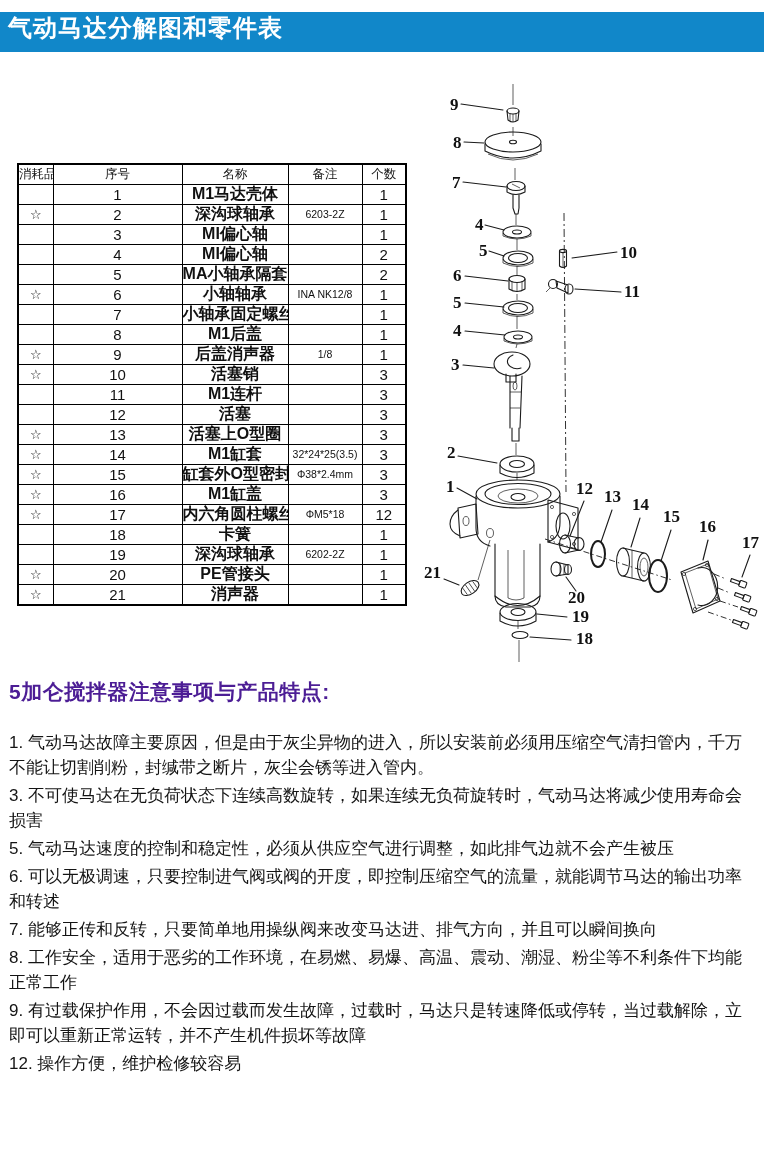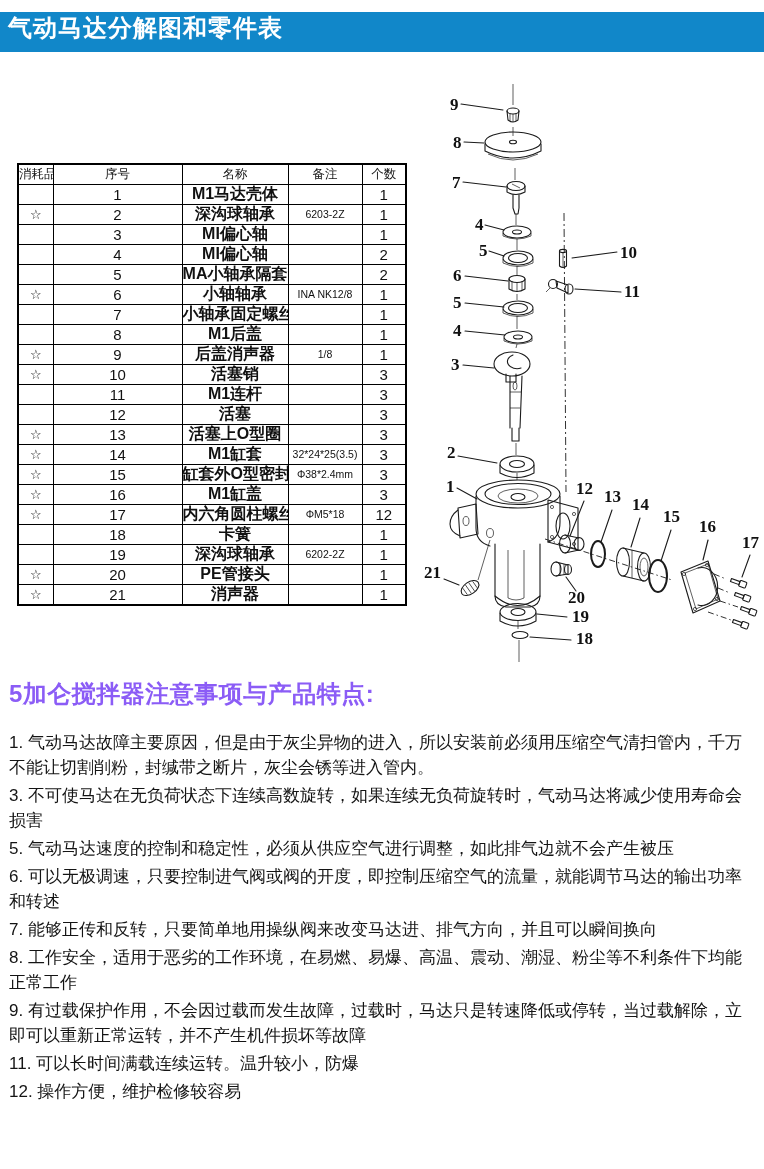--- a/index.html
+++ b/index.html
@@ -29,22 +29,22 @@
   td.c3{font-size:10.5px;margin-top:28px;}
   td.c4{font-size:15px;}
   .diagram{position:absolute;left:420px;top:80px;}
   .diagram .ln{stroke:#1b1b1b;stroke-width:1.1;fill:none;stroke-linecap:round;stroke-linejoin:round;}
   .diagram .thin{stroke:#1b1b1b;stroke-width:0.7;fill:none;}
   .diagram .thick{stroke:#1b1b1b;stroke-width:2;fill:none;}
   .diagram .cl{stroke:#1b1b1b;stroke-width:0.9;fill:none;stroke-dasharray:8 3 2 3;}
   .diagram .dsh{stroke:#1b1b1b;stroke-width:0.9;fill:none;stroke-dasharray:6 3 1.5 3;}
   .diagram .lbl{font-family:"Liberation Serif",serif;font-size:17px;font-weight:bold;fill:#111;}
   .section-heading{
-    position:absolute;left:9px;top:678px;margin:0;color:#8b5cf6;
-    font-size:24px;font-weight:bold;letter-spacing:0.5px;
+    position:absolute;left:9px;top:678px;margin:0;color:#4c1d95;
+    font-size:21px;font-weight:bold;letter-spacing:0.5px;
   }
   .notes{
     position:absolute;left:9px;top:730px;width:748px;
     font-size:17px;line-height:25px;color:#141414;
   }
   .note{margin:0 0 3px 0;}
 </style>
 </head>
 <body>
 
@@ -479,15 +479,14 @@
 <h2 class="section-heading">5加仑搅拌器注意事项与产品特点:</h2>
 
 <div class="notes">
     <div class="note">1. 气动马达故障主要原因，但是由于灰尘异物的进入，所以安装前必须用压缩空气清扫管内，千万不能让切割削粉，封缄带之断片，灰尘会锈等进入管内。</div>
     <div class="note">3. 不可使马达在无负荷状态下连续高数旋转，如果连续无负荷旋转时，气动马达将减少使用寿命会损害</div>
     <div class="note">5. 气动马达速度的控制和稳定性，必须从供应空气进行调整，如此排气边就不会产生被压</div>
     <div class="note">6. 可以无极调速，只要控制进气阀或阀的开度，即控制压缩空气的流量，就能调节马达的输出功率和转述</div>
     <div class="note">7. 能够正传和反转，只要简单地用操纵阀来改变马达进、排气方向，并且可以瞬间换向</div>
     <div class="note">8. 工作安全，适用于恶劣的工作环境，在易燃、易爆、高温、震动、潮湿、粉尘等不利条件下均能正常工作</div>
     <div class="note">9. 有过载保护作用，不会因过载而发生故障，过载时，马达只是转速降低或停转，当过载解除，立即可以重新正常运转，并不产生机件损坏等故障</div>
-    <div class="note">11. 可以长时间满载连续运转。温升较小，防爆</div>
     <div class="note">12. 操作方便，维护检修较容易</div>
   </div>
 
 </body></html>

